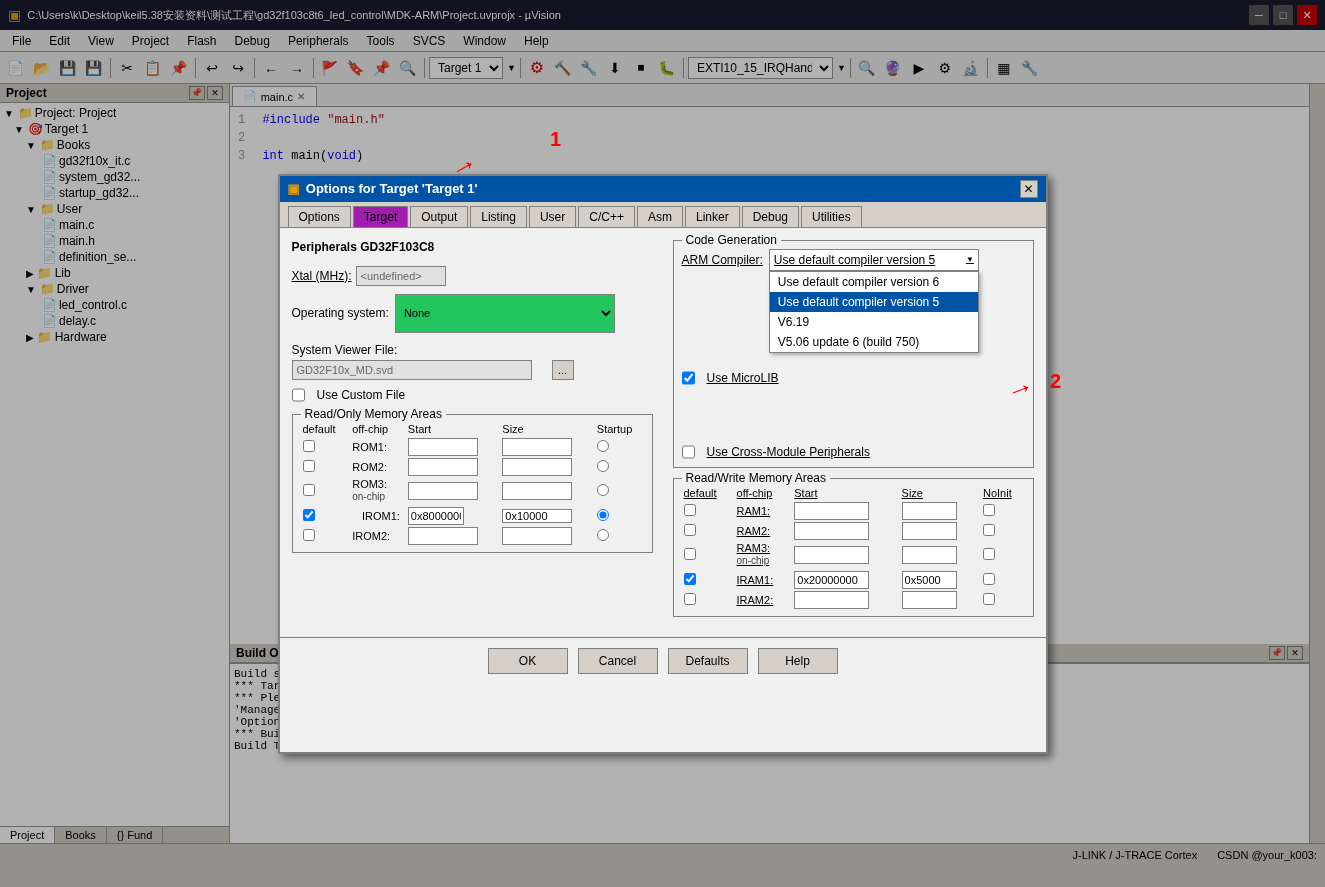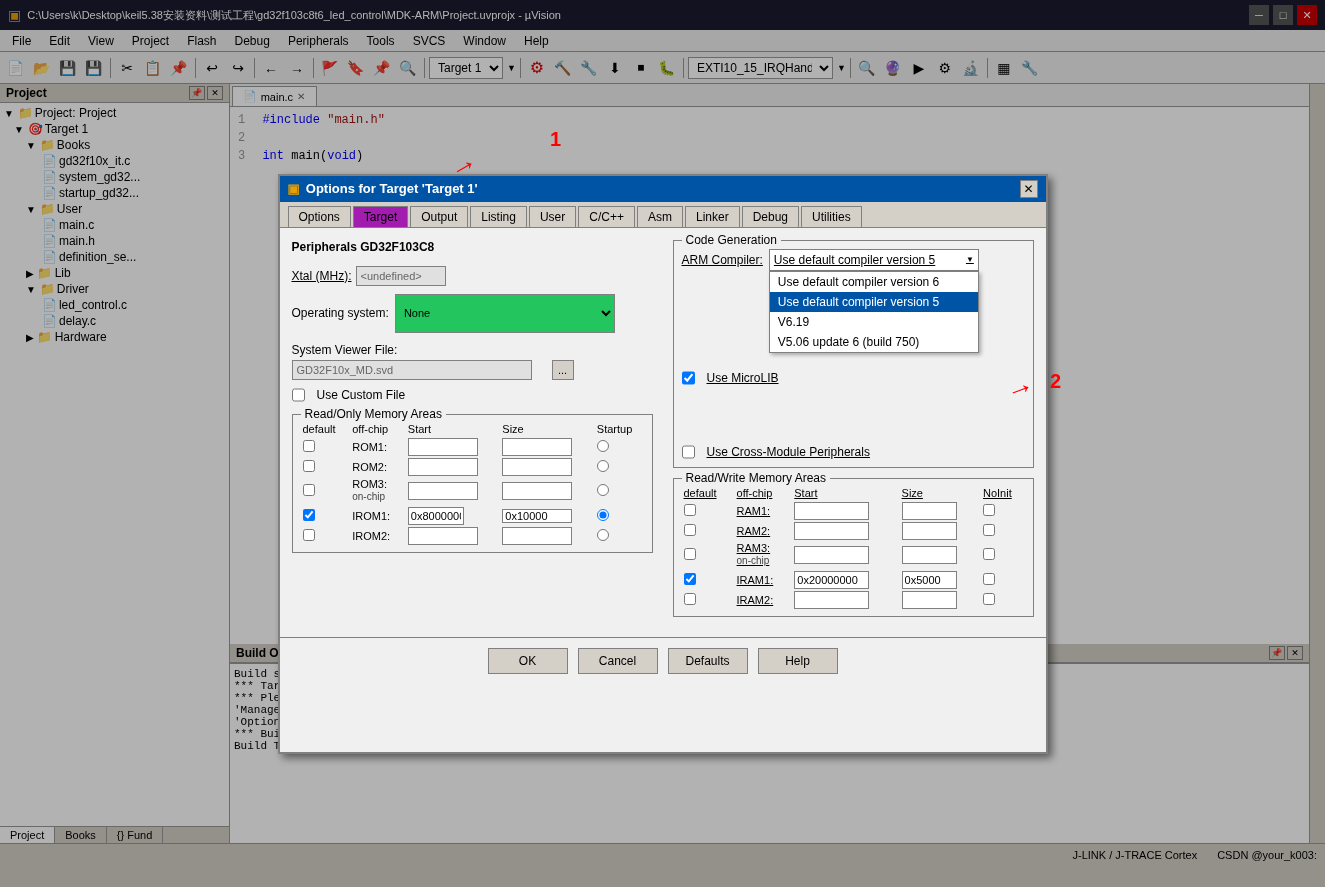--- a/index.html
+++ b/index.html
@@ -417,21 +417,21 @@
                 </tr>
                 <tr>
                   <td><input type="checkbox" style=""></td>
                   <td style="font-size:11px; padding-bottom:4px;">ROM3:<br><span style="font-size:10px; color:#444;">on-chip</span></td>
                   <td><input type="text" style="width: 70px; height: 18px; border: 1px solid rgb(128, 128, 128); font-size: 11px;"></td>
                   <td><input type="text" style="width: 70px; height: 18px; border: 1px solid rgb(128, 128, 128); font-size: 11px;"></td>
                   <td><input type="radio" name="startup" style=""></td>
                 </tr>
                 <tr>
                   <td><input type="checkbox" checked="" style=""></td>
-                  <td style="font-size:11px;">IROM1:</td>
+                  <td style="font-size:11px;text-align:right;">IROM1:</td>
                   <td><input type="text" value="0x8000000" style="width: 56px; height: 18px; border: 1px solid rgb(128, 128, 128); font-size: 11px;"></td>
                   <td><input type="text" value="0x10000" style="width: 70px; height: 14px; border: 1px solid rgb(128, 128, 128); font-size: 11px;"></td>
                   <td><input type="radio" name="startup" checked="" style=""></td>
                 </tr>
                 <tr>
                   <td><input type="checkbox" style=""></td>
                   <td style="font-size:11px;">IROM2:</td>
                   <td><input type="text" style="width: 70px; height: 18px; border: 1px solid rgb(128, 128, 128); font-size: 11px;"></td>
                   <td><input type="text" style="width: 70px; height: 18px; border: 1px solid rgb(128, 128, 128); font-size: 11px;"></td>
                   <td><input type="radio" name="startup" style=""></td>

